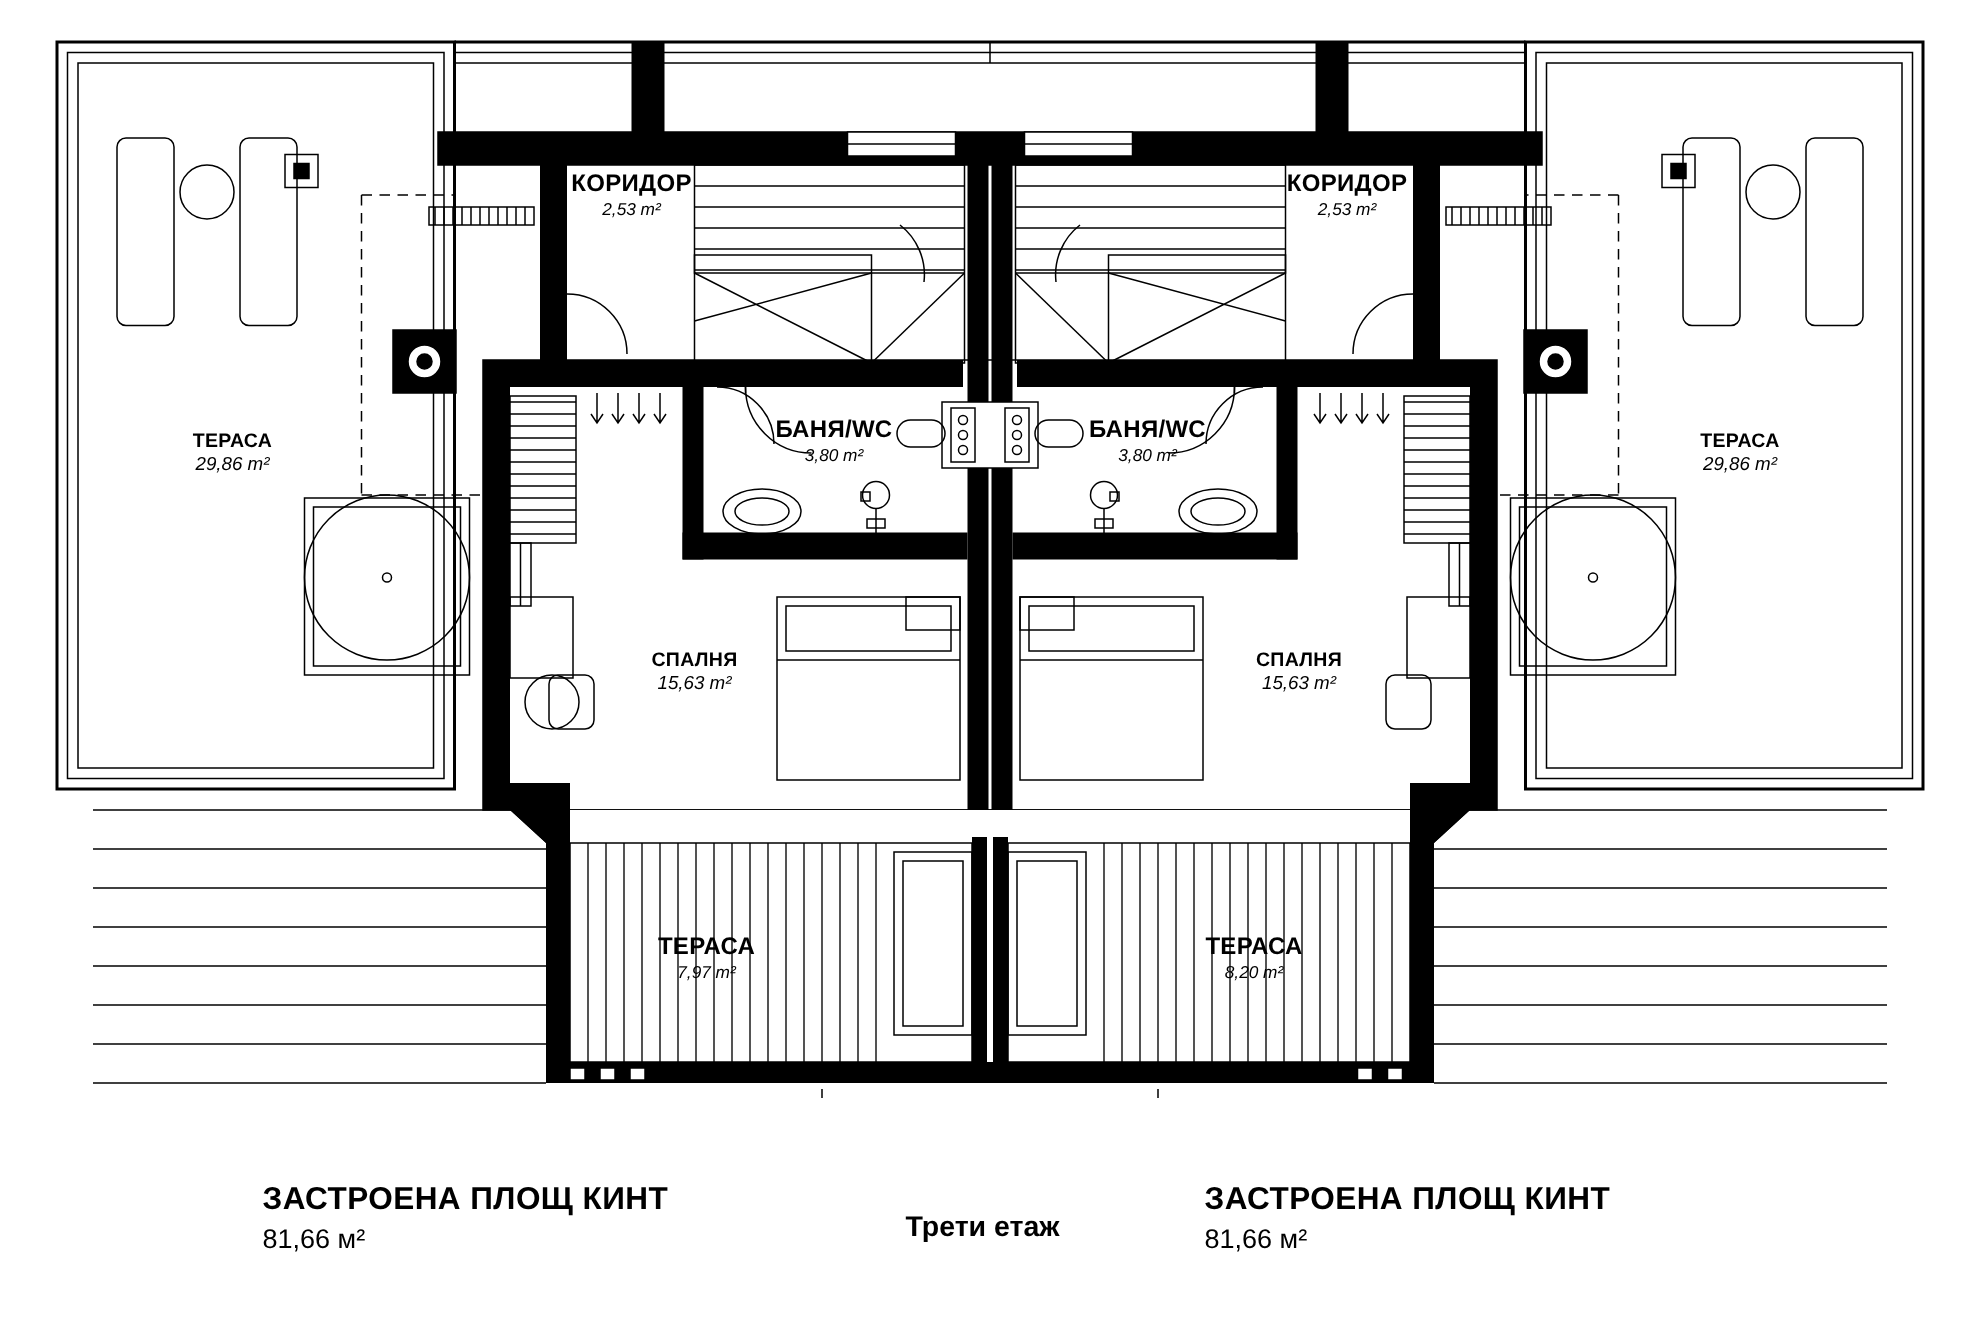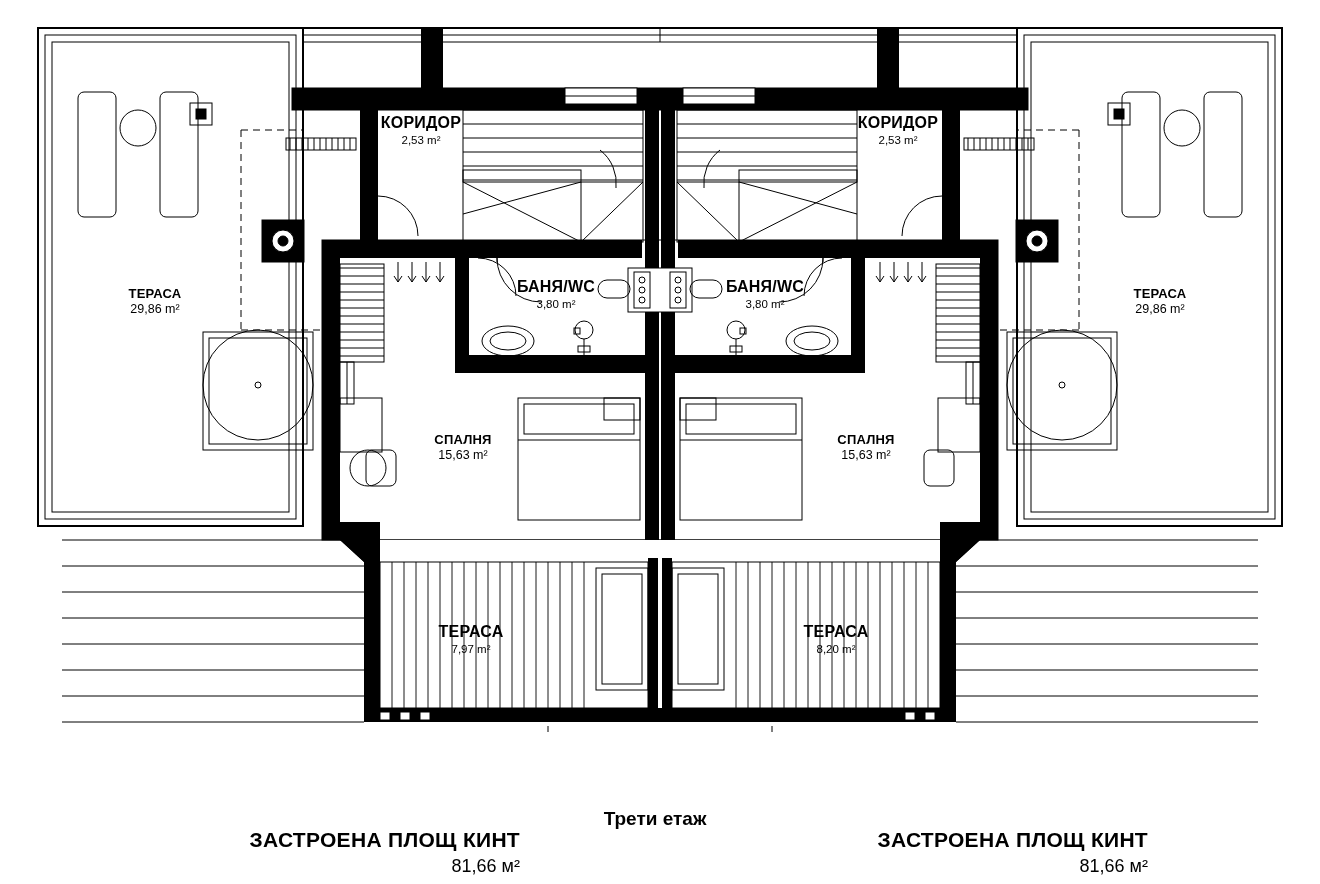--- a/index.html
+++ b/index.html
@@ -28,29 +28,29 @@
     line-height: 1.25;
     pointer-events: none;
   }
   .label .nm {
     font-weight: bold;
     font-size: 13px;
     letter-spacing: 0.2px;
   }
   .label .ar {
     font-size: 12.5px;
+    font-style: italic;
   }
   .label.small .nm { font-size: 16px; }
   .label.small .ar { font-size: 11.5px; }
 
   .footer-item {
     position: absolute;
-    text-align: right;
+    text-align: left;
     white-space: nowrap;
-    margin-top: 40px;
   }
   .footer-item .t1 {
     font-weight: bold;
     font-size: 21px;
     letter-spacing: 0.3px;
   }
   .footer-item .t2 {
     font-size: 18px;
     margin-top: 4px;
   }

